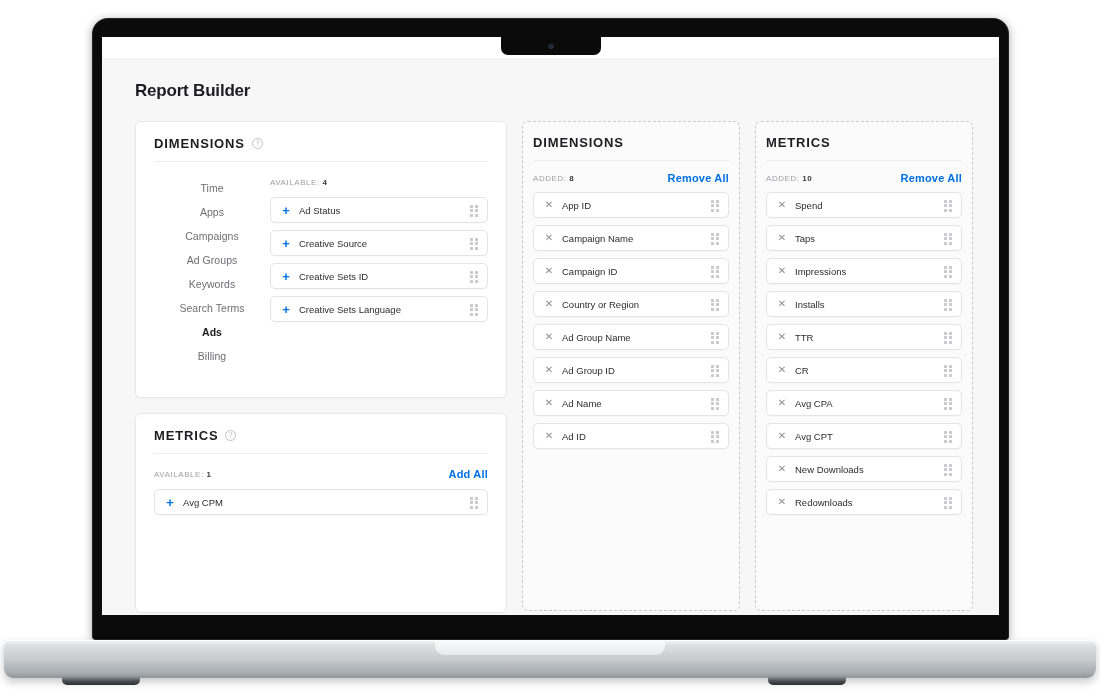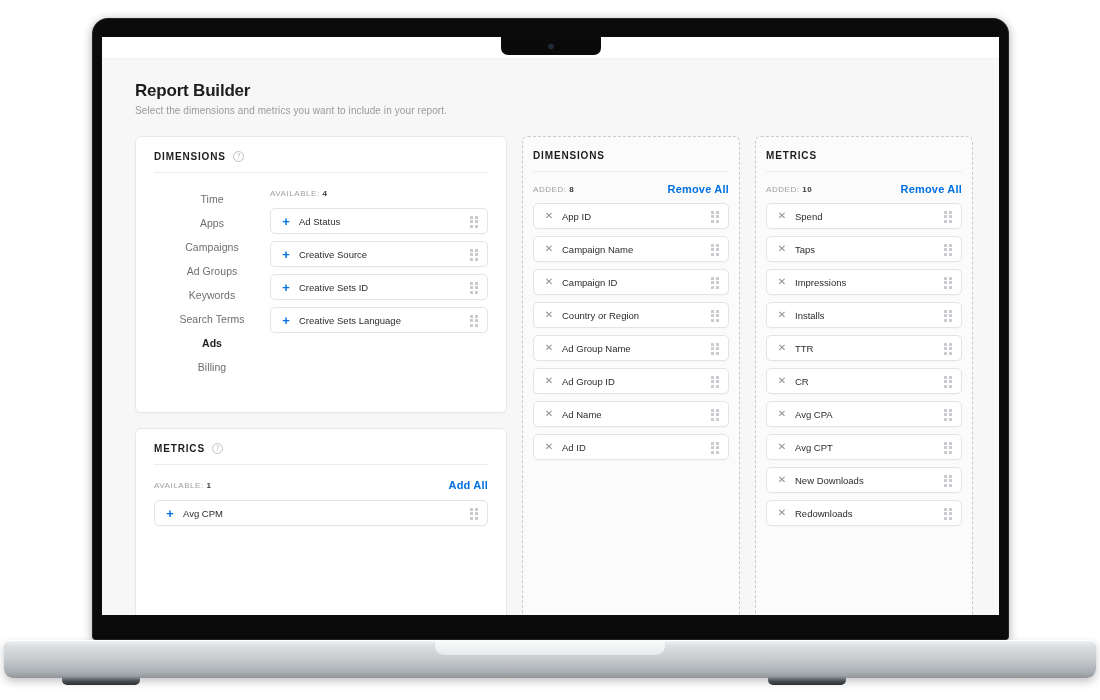--- a/index.html
+++ b/index.html
@@ -87,21 +87,21 @@
     box-shadow:0 1px 2px rgba(0,0,0,.03);
   }
   .card-dim { height:277px; }
   .card-met { height:200px; }
 
   .card-head {
     display:flex; align-items:center; gap:7px;
     padding:14px 18px 10px 18px;
   }
   .card-head-title {
-    font-size:10px; font-weight:bold; letter-spacing:.85px; color:#1d1d1f;
+    font-size:13px; font-weight:bold; letter-spacing:.85px; color:#1d1d1f;
   }
   .help-icon {
     width:11px; height:11px; border-radius:50%;
     border:1px solid #c3c3c7; color:#b0b0b5;
     font-size:7.5px; line-height:9px; text-align:center;
     font-family:"Liberation Serif", serif;
   }
   .card-rule { height:1px; background:#ededef; margin:0 18px; }
 
   .card-body { display:flex; padding:13px 18px 0 18px; }
@@ -179,21 +179,20 @@
   </div>
 
   <div class="screen">
 
     <div class="app-header"></div>
 
     <div class="page">
 
       <div>
         <div class="page-title">Report Builder</div>
-        <div class="page-sub">Select the dimensions and metrics you want to include in your report.</div>
       </div>
 
       <div class="columns">
 
         <div class="col-left">
 
           <div class="card card-dim">
             <div class="card-head">
               <span class="card-head-title">DIMENSIONS</span>
               <span class="help-icon">?</span>

